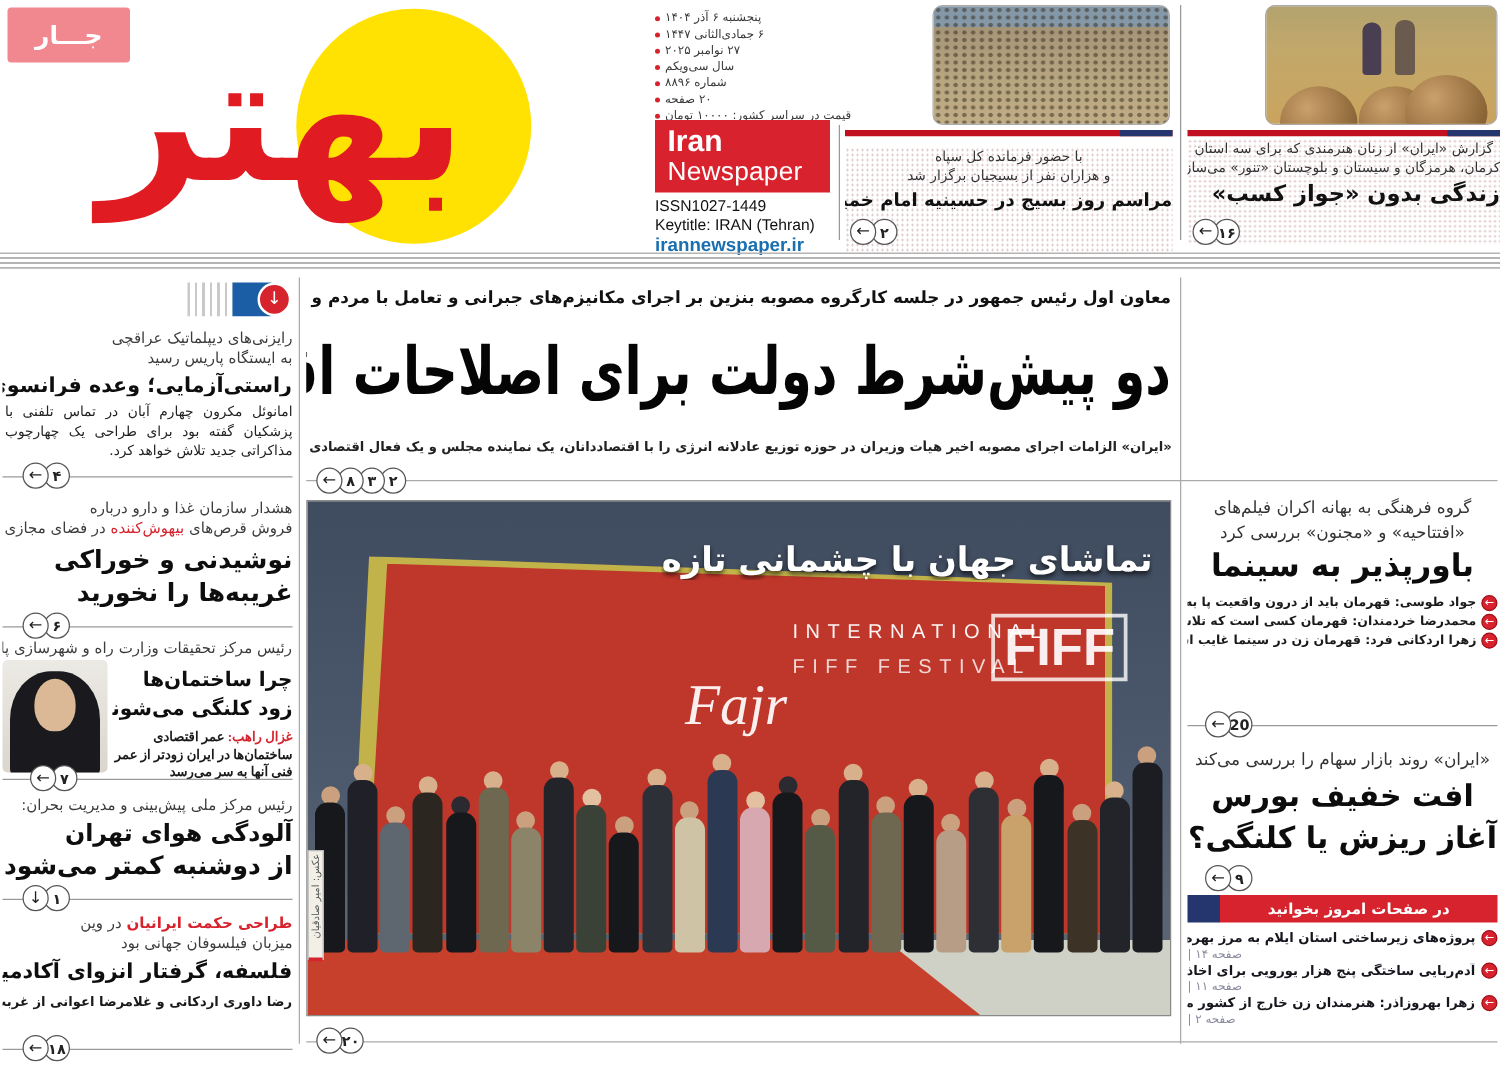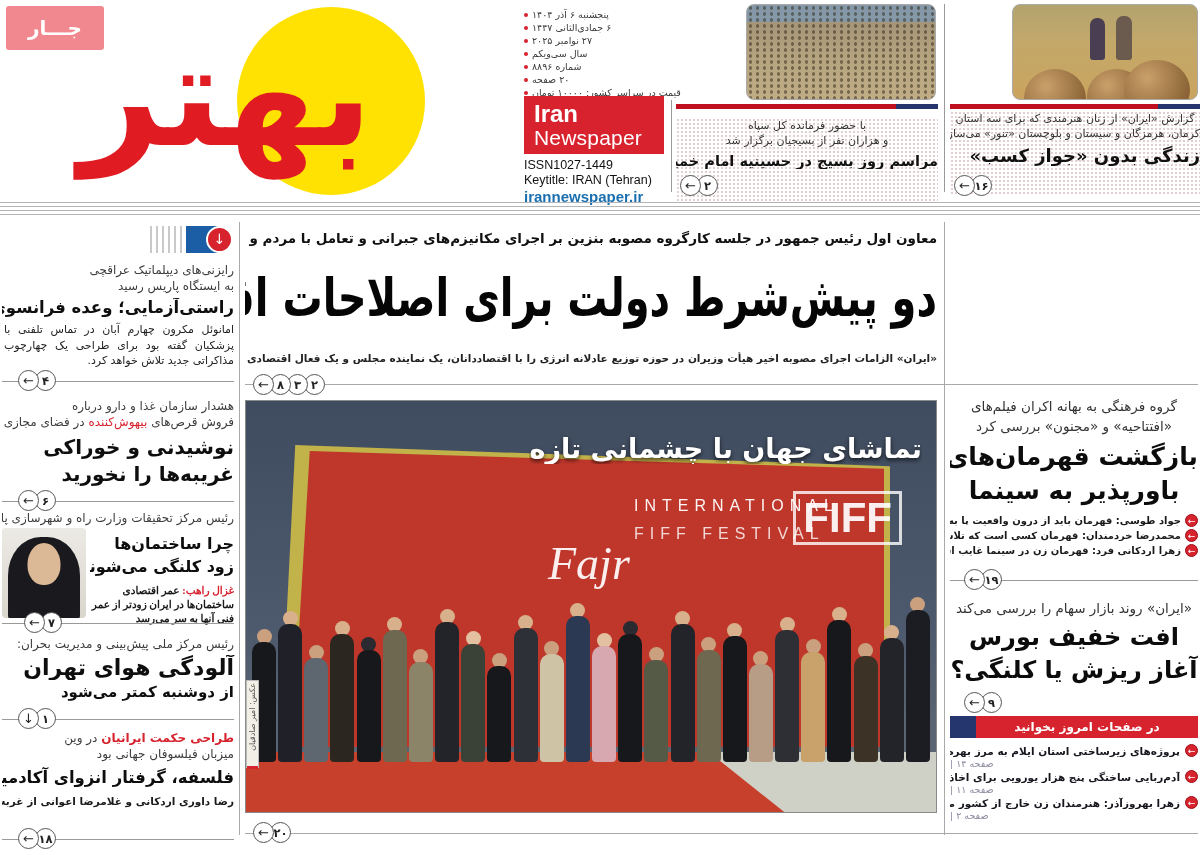--- a/index.html
+++ b/index.html
@@ -274,22 +274,22 @@
     <div class="abs sb-sub" style="top:74px;right:2px;left:88px;font-family:Liberation Serif, serif;"><span class="red-inline">غزال راهب:</span><span> عمر اقتصادی ساختمان‌ها در ایران زودتر از عمر فنی آنها به سر می‌رسد</span></div>
     <div class="abs pagline" style="left:0;right:2px;top:113px;"></div>
     <div class="pag abs" style="left:22px;top:102px;">
       <span class="pgc num">۷</span>
       <span class="pgc arr">←</span>
     </div>
   </div>
 
   <div class="abs sb" style="top:636px;height:90px;">
     <div class="sb-kicker nowrap" style="padding-right:2px;">رئیس مرکز ملی پیش‌بینی و مدیریت بحران:</div>
-    <div class="sb-headline nowrap" style="font-size:22px;line-height:25px;margin-top:3px;padding-right:2px;">آلودگی هوای تهران</div>
-    <div class="sb-headline nowrap" style="font-size:15px;line-height:25px;padding-right:2px;">از دوشنبه کمتر می‌شود</div>
+    <div class="sb-headline nowrap" style="font-size:19px;line-height:25px;margin-top:3px;padding-right:2px;">آلودگی هوای تهران</div>
+    <div class="sb-headline nowrap" style="font-size:20px;line-height:25px;padding-right:2px;">از دوشنبه کمتر می‌شود</div>
     <div class="abs pagline" style="left:0;right:2px;top:83px;"></div>
     <div class="pag abs" style="left:16px;top:72px;">
       <span class="pgc num">۱</span>
       <span class="pgc arr">↓</span>
     </div>
   </div>
 
   <div class="abs sb" style="top:730px;height:118px;">
     <div class="sb-kicker nowrap" style="padding-right:2px;"><span class="red-inline" style="font-weight:bold;">طراحی حکمت ایرانیان</span><span> در وین</span></div>
     <div class="sb-kicker nowrap" style="padding-right:2px;">میزبان فیلسوفان جهانی بود</div>
@@ -436,39 +436,38 @@
   </div>
   <div class="abs pagline" style="left:245px;width:953px;top:833px;background:#aaa;"></div>
   <div class="pag abs" style="left:253px;top:822px;">
     <span class="pgc num">۲۰</span>
     <span class="pgc arr">←</span>
   </div>
 
   <div class="abs rc" style="top:396px;height:192px;">
     <div class="rc-kicker rtl center nowrap">گروه فرهنگی به بهانه اکران فیلم‌های</div>
     <div class="rc-kicker rtl center nowrap">«افتتاحیه» و «مجنون» بررسی کرد</div>
-    <div class="rc-headline rtl center nowrap" style="font-size:25px;line-height:34px;margin-top:4px;">بازگشت قهرمان‌های</div>
     <div class="rc-headline rtl center nowrap" style="font-size:25px;line-height:34px;">باورپذیر به سینما</div>
     <div style="margin-top:6px;">
       <div class="bullet-row">
           <span class="b-icon">←</span>
           <span class="b-txt">جواد طوسی: قهرمان باید از درون واقعیت پا به میدان بگذارد</span>
         </div>
       <div class="bullet-row">
           <span class="b-icon">←</span>
           <span class="b-txt">محمدرضا خردمندان: قهرمان کسی است که تلاش می‌کند کمی بهتر باشد</span>
         </div>
       <div class="bullet-row">
           <span class="b-icon">←</span>
           <span class="b-txt">زهرا اردکانی فرد: قهرمان زن در سینما غایب است</span>
         </div>
     </div>
     <div class="abs pagline" style="left:0;right:0;top:184px;"></div>
     <div class="pag abs" style="left:14px;top:173px;">
-      <span class="pgc num">۱۹</span>
+      <span class="pgc num">20</span>
       <span class="pgc arr">←</span>
     </div>
   </div>
 
   <div class="abs rc" style="top:598px;height:114px;">
     <div class="rc-kicker rtl center nowrap">«ایران» روند بازار سهام را بررسی می‌کند</div>
     <div class="rc-headline rtl center nowrap" style="font-size:24px;line-height:33px;margin-top:3px;">افت خفیف بورس</div>
     <div class="rc-headline rtl center nowrap" style="font-size:24px;line-height:33px;">آغاز ریزش یا کلنگی؟</div>
     <div class="pag abs" style="left:14px;top:94px;">
       <span class="pgc num">۹</span>

